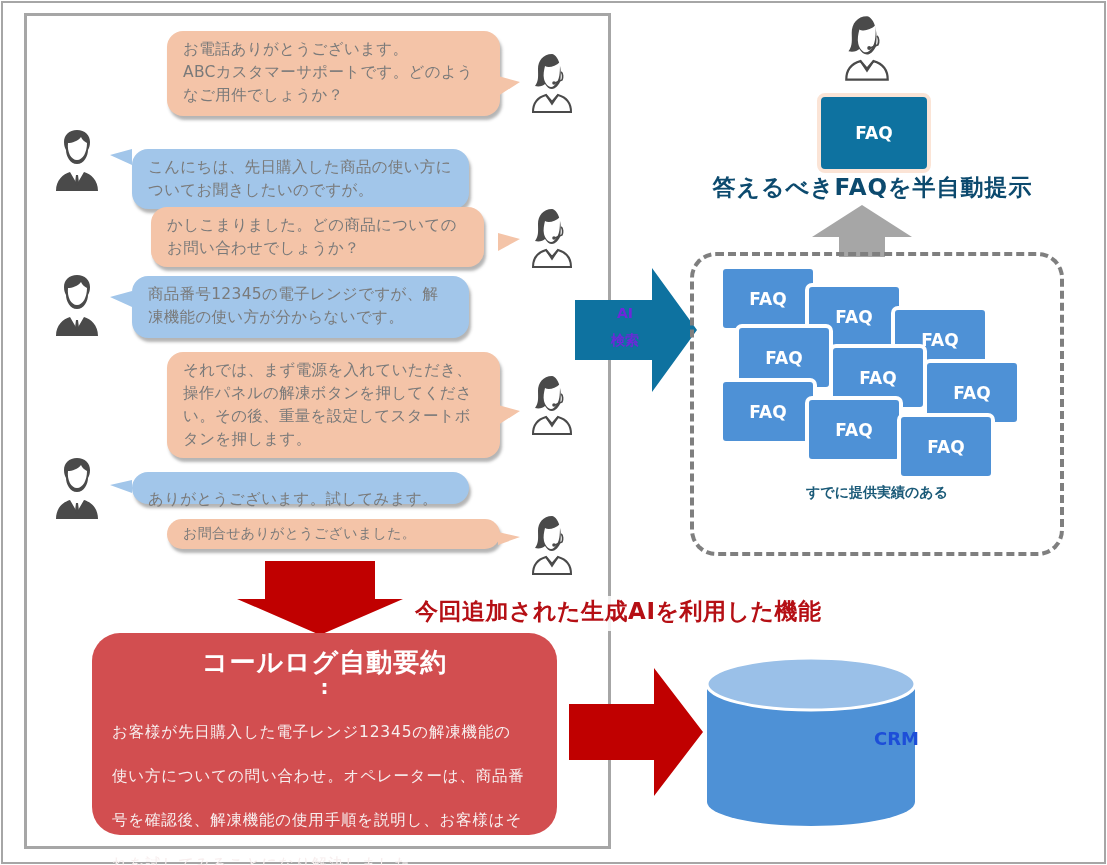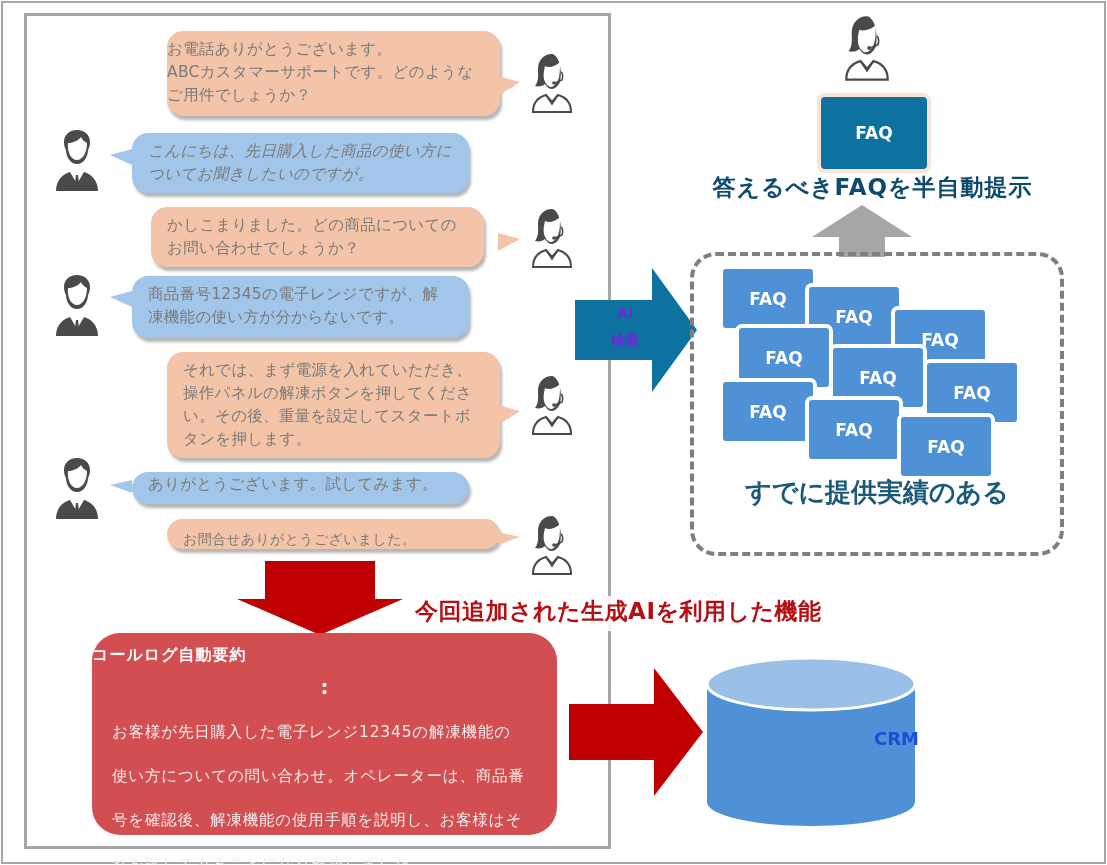--- a/index.html
+++ b/index.html
@@ -8,33 +8,33 @@
   .outer{position:absolute;left:1px;top:1px;width:1101px;height:859px;border:2px solid #a6a6a6;}
   .chatpanel{position:absolute;left:24px;top:13px;width:587px;height:836px;border:3px solid #a6a6a6;box-sizing:border-box;}
   .bubble{position:absolute;border-radius:16px;color:#7a7a7a;font-size:15.5px;line-height:23px;
           box-sizing:border-box;padding:7px 16px;box-shadow:2px 4px 3px rgba(90,90,90,0.45);letter-spacing:0.3px;}
   .op{background:#f4c4a8;}
   .cu{background:#a2c6ea;}
   .tail{position:absolute;width:0;height:0;}
   .icon{position:absolute;width:48px;height:66px;}
   .arrow-down{position:absolute;}
   .summary{position:absolute;left:92px;top:633px;width:465px;height:202px;background:#d24e50;border-radius:28px;color:#fff;}
-  .summary .title{position:absolute;left:0;right:0;top:12px;text-align:left;font-size:16px;font-weight:bold;letter-spacing:1px;}
+  .summary .title{position:absolute;left:0;right:0;top:12px;text-align:center;font-size:26px;font-weight:bold;letter-spacing:1px;}
   .summary .colon{position:absolute;left:0;right:0;top:42px;text-align:center;font-size:20px;font-weight:bold;}
   .summary .body{position:absolute;left:20px;right:32px;top:77px;font-size:15.5px;line-height:44px;letter-spacing:0.8px;color:#f7eeee;}
   .added{position:absolute;left:405px;top:596px;color:#b50f14;font-size:23px;font-weight:bold;background:rgba(255,255,255,0.85);padding:0 10px 4px 10px;letter-spacing:0.5px;}
   .ai-arrow{position:absolute;left:575px;top:268px;}
   .ai-label{position:absolute;left:585px;top:300px;width:80px;text-align:center;color:#6d28d9;font-size:14px;font-weight:bold;line-height:27px;}
   .faq-top{position:absolute;left:817px;top:93px;width:106px;height:72px;background:#0e72a0;border:4px solid #fbe4d6;border-radius:8px;color:#fff;
            display:flex;align-items:center;justify-content:center;font-size:17px;font-weight:bold;}
   .answer{position:absolute;left:690px;top:172px;width:365px;text-align:center;color:#0c4a6e;font-size:23px;font-weight:bold;letter-spacing:1px;}
   .dashbox{position:absolute;left:690px;top:252px;width:374px;height:304px;border:4px dashed #7f7f7f;border-radius:26px;box-sizing:border-box;}
   .card{position:absolute;width:98px;height:67px;background:#4e91d6;border:4px solid #fff;border-radius:7px;color:#fff;
         display:flex;align-items:center;justify-content:center;font-weight:bold;font-size:17px;box-sizing:border-box;}
-  .search-cap{position:absolute;left:690px;top:476px;width:374px;text-align:center;color:#1a5a78;font-size:26px;font-weight:bold;line-height:32px;}
+  .search-cap{position:absolute;left:690px;top:476px;width:374px;text-align:center;color:#1a5a78;font-size:14px;font-weight:bold;line-height:32px;}
   .up-arrow{position:absolute;left:812px;top:205px;}
   .crm-arrow{position:absolute;left:563px;top:668px;}
   .crm{position:absolute;left:703px;top:652px;}
   .crm-label{position:absolute;left:703px;top:728px;width:216px;text-align:right;color:#1d4ed8;font-size:18px;font-weight:bold;}
 </style>
 </head>
 <body>
 
 <div class="outer"></div>
 
@@ -53,30 +53,30 @@
     <symbol id="cu-icon" viewBox="0 0 48 66">
       <path d="M24 3c-8 0-13 5-13 12 0 4 1 6 2 8 0 6 4 14 11 14s11-8 11-14c1-2 2-4 2-8 0-7-5-12-13-12z" fill="#4a4a4a"></path>
       <path d="M15 16c4 0 10-2 13-6 1 3 4 5 6 6 0 9-4 17-10 17s-10-8-9-17z" fill="#fff"></path>
       <path d="M3 64c0-11 7-17 14-19l7 12 7-12c7 2 14 8 14 19z" fill="#4a4a4a"></path>
       <path d="M19 45l5 12 5-12z" fill="#fff"></path>
       <path d="M23 48h2l1 8-2 3-2-3z" fill="#4a4a4a"></path>
     </symbol>
   </defs>
 </svg>
 
-<div class="bubble op" style="left:167px;top:31px;width:333px;height:85px;padding-left:0;">
+<div class="bubble op" style="left:167px;top:31px;width:333px;height:85px;padding-left:16px;">
   <span style="white-space:pre-line;">お電話ありがとうございます。
 ABCカスタマーサポートです。どのようなご用件でしょうか？</span>
 </div>
 <div class="tail" style="left:498px;top:76px;border-left:22px solid #f4c4a8;border-top:6px solid transparent;border-bottom:14px solid transparent;"></div>
 <svg class="icon" style="left:528px;top:50px;">
     <use href="#op-icon"></use>
   </svg>
 
-<div class="bubble cu" style="left:132px;top:133px;width:337px;height:60px;font-style:italic;">
+<div class="bubble cu" style="left:132px;top:149px;width:337px;height:60px;">
   <span>こんにちは、先日購入した商品の使い方についてお聞きしたいのですが。</span>
 </div>
 <div class="tail" style="left:110px;top:149px;border-right:22px solid #a2c6ea;border-top:6px solid transparent;border-bottom:10px solid transparent;"></div>
 <svg class="icon" style="left:53px;top:127px;">
     <use href="#cu-icon"></use>
   </svg>
 
 <div class="bubble op" style="left:151px;top:207px;width:333px;height:60px;">
   <span>かしこまりました。どの商品についてのお問い合わせでしょうか？</span>
 </div>
@@ -94,29 +94,29 @@
   </svg>
 
 <div class="bubble op" style="left:167px;top:352px;width:333px;height:106px;">
   <span>それでは、まず電源を入れていただき、操作パネルの解凍ボタンを押してください。その後、重量を設定してスタートボタンを押します。</span>
 </div>
 <div class="tail" style="left:498px;top:405px;border-left:22px solid #f4c4a8;border-top:6px solid transparent;border-bottom:14px solid transparent;"></div>
 <svg class="icon" style="left:528px;top:372px;">
     <use href="#op-icon"></use>
   </svg>
 
-<div class="bubble cu" style="left:132px;top:472px;width:337px;height:32px;padding-top:1px;">
+<div class="bubble cu" style="left:132px;top:472px;width:337px;height:32px;padding-top:16px;">
   <span>ありがとうございます。試してみます。</span>
 </div>
 <div class="tail" style="left:110px;top:480px;border-right:22px solid #a2c6ea;border-top:5px solid transparent;border-bottom:8px solid transparent;"></div>
 <svg class="icon" style="left:53px;top:455px;">
     <use href="#cu-icon"></use>
   </svg>
 
-<div class="bubble op" style="left:167px;top:519px;width:333px;height:30px;padding-top:9px;font-size:14px;">
+<div class="bubble op" style="left:167px;top:519px;width:333px;height:30px;padding-top:3px;font-size:14px;">
   <span>お問合せありがとうございました。</span>
 </div>
 <div class="tail" style="left:498px;top:532px;border-left:22px solid #f4c4a8;border-top:5px solid transparent;border-bottom:8px solid transparent;"></div>
 <svg class="icon" style="left:528px;top:512px;">
     <use href="#op-icon"></use>
   </svg>
 
 <svg class="arrow-down" style="left:237px;top:561px;" width="166" height="74">
   <polygon points="28,0 138,0 138,38 166,38 83,74 0,38 28,38" fill="#c00000"></polygon>
 </svg>

